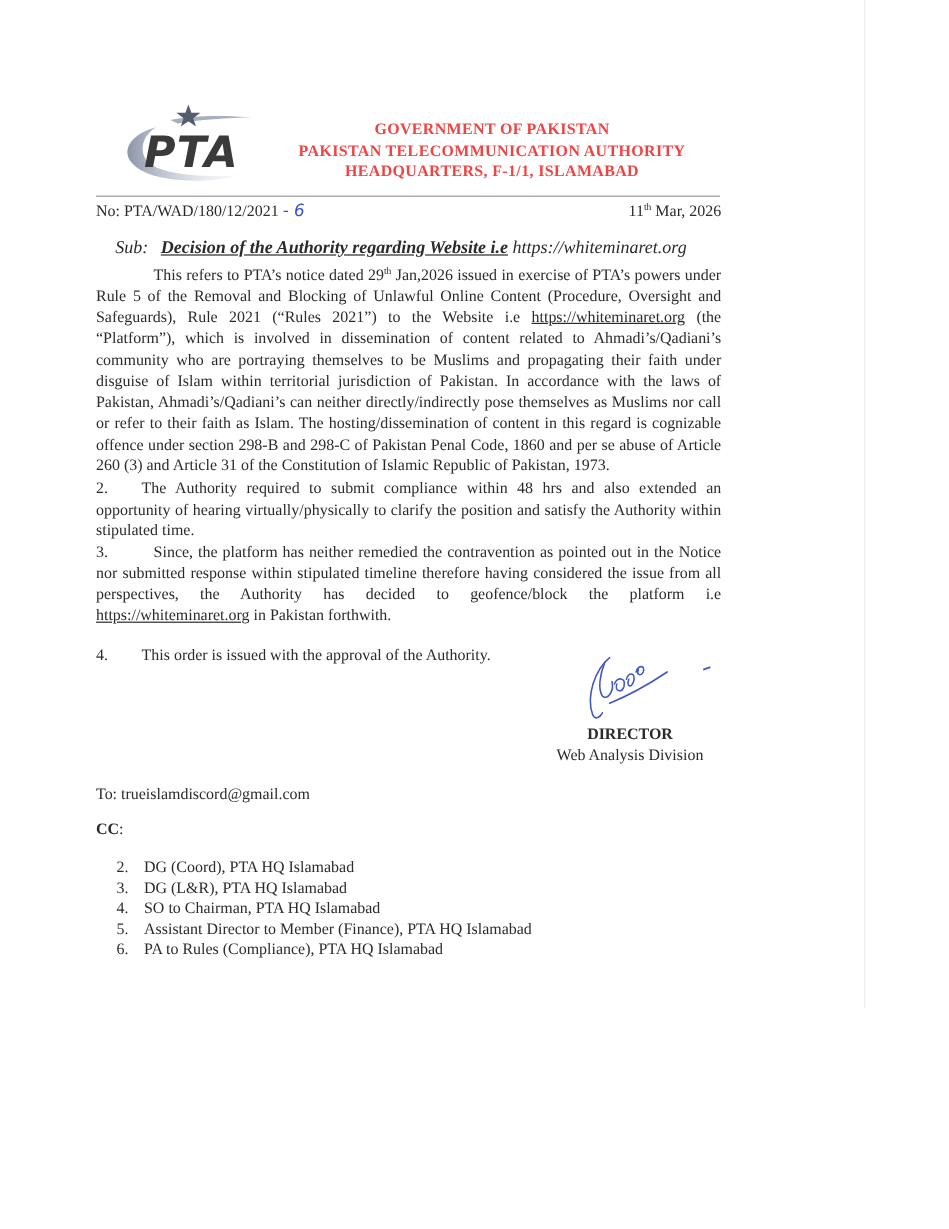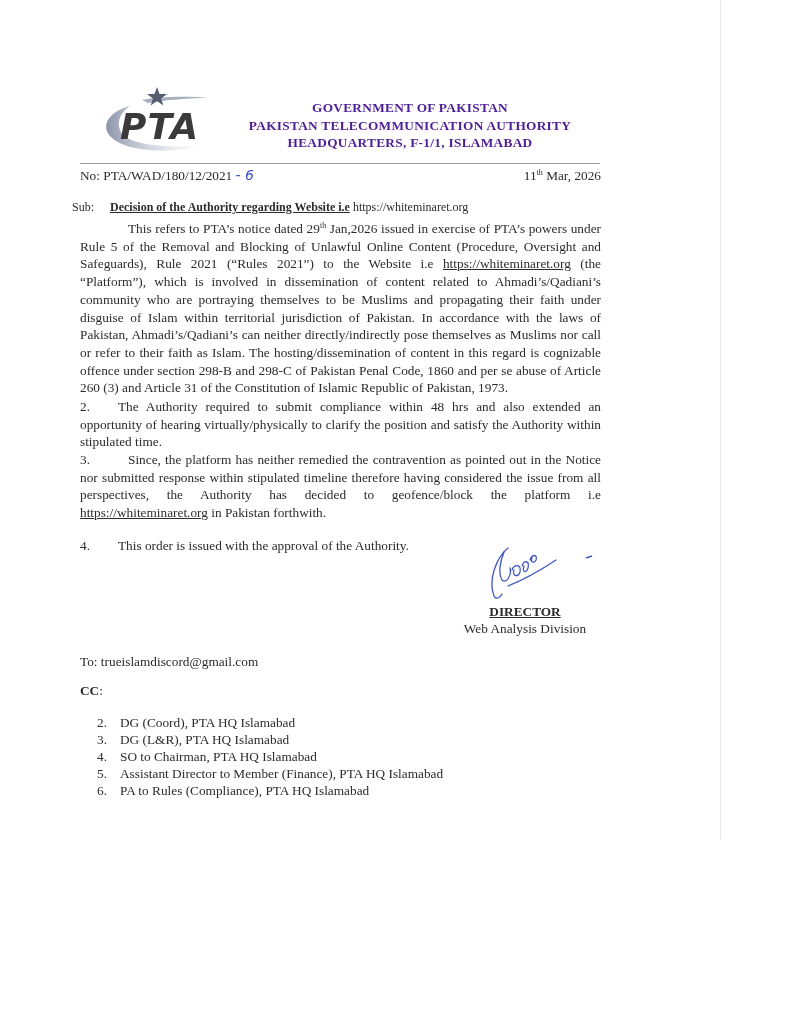--- a/index.html
+++ b/index.html
@@ -2,42 +2,42 @@
 <html><head>
 <meta charset="utf-8">
 <style>
   html, body { margin: 0; padding: 0; background: #ffffff; }
   body { width: 791px; height: 1024px; position: relative; overflow: hidden;
          font-family: "Liberation Serif", "DejaVu Serif", serif; color: #2b2b2b; }
   .page-edge { position: absolute; left: 720px; top: 0; width: 1px; height: 840px; background: #ececec; }
   .abs { position: absolute; }
   .logo { left: 90px; top: 84px; width: 155px; height: 70px; }
   .hdr { left: 230px; width: 360px; text-align: center; font-weight: bold; font-size: 13.3px;
-         letter-spacing: 0.3px; color: #4c1d95; line-height: 17.5px; top: 99px; }
+         letter-spacing: 0.3px; color: #ef4444; line-height: 17.5px; top: 99px; }
   .rule { left: 80px; top: 163px; width: 520px; height: 1px; background: #9a9a9a; }
   .ref-line { left: 80px; top: 167px; width: 521px; font-size: 13.3px; line-height: 17px; }
   .ref-line .date { position: absolute; right: 0; top: 0; }
   .ref-line sup, .body sup { font-size: 8px; line-height: 0; vertical-align: 5px; }
   .hand-6 { color: #3a4fc8; font-family: "DejaVu Sans", sans-serif; font-style: italic; font-size: 14px; }
-  .sub { left: 72px; top: 199px; width: 521px; font-size: 12px; line-height: 17px; }
+  .sub { left: 96px; top: 199px; width: 521px; font-size: 15px; line-height: 17px; font-style: italic; }
   .sub .lbl { display: inline-block; width: 38px; }
   .sub .title { font-weight: bold; text-decoration: underline; }
   .body { left: 80px; width: 521px; font-size: 13.3px; line-height: 17.7px; text-align: justify; }
   .p1 { top: 220px; text-indent: 48px; }
   .p2 { top: 398px; }
   .p3 { top: 451px; }
   .p4 { top: 537px; }
   .num { display: inline-block; width: 38px; }
   .num3 { display: inline-block; width: 48px; }
   .u { text-decoration: underline; }
   .b { font-weight: normal; }
   .i { }
   .sig { left: 478px; top: 540px; width: 130px; height: 62px; }
   .sign-block { left: 440px; top: 603px; width: 170px; text-align: center; font-size: 13.3px; line-height: 17px; }
-  .sign-block .title { font-weight: bold; text-decoration: underline; }
+  .sign-block .title { font-weight: bold; }
   .to { left: 80px; top: 653px; font-size: 13.3px; line-height: 17px; }
   .cc { left: 80px; top: 682px; font-size: 13.3px; line-height: 17px; font-weight: bold; }
   .cc-list { left: 97px; top: 715px; margin: 0; padding: 0; list-style: none; font-size: 13.3px; line-height: 16.9px; }
   .cc-list li { white-space: nowrap; }
   .cc-list .n { display: inline-block; width: 23px; }
 </style>
 </head>
 <body>
 
 <div class="page-edge"></div>

